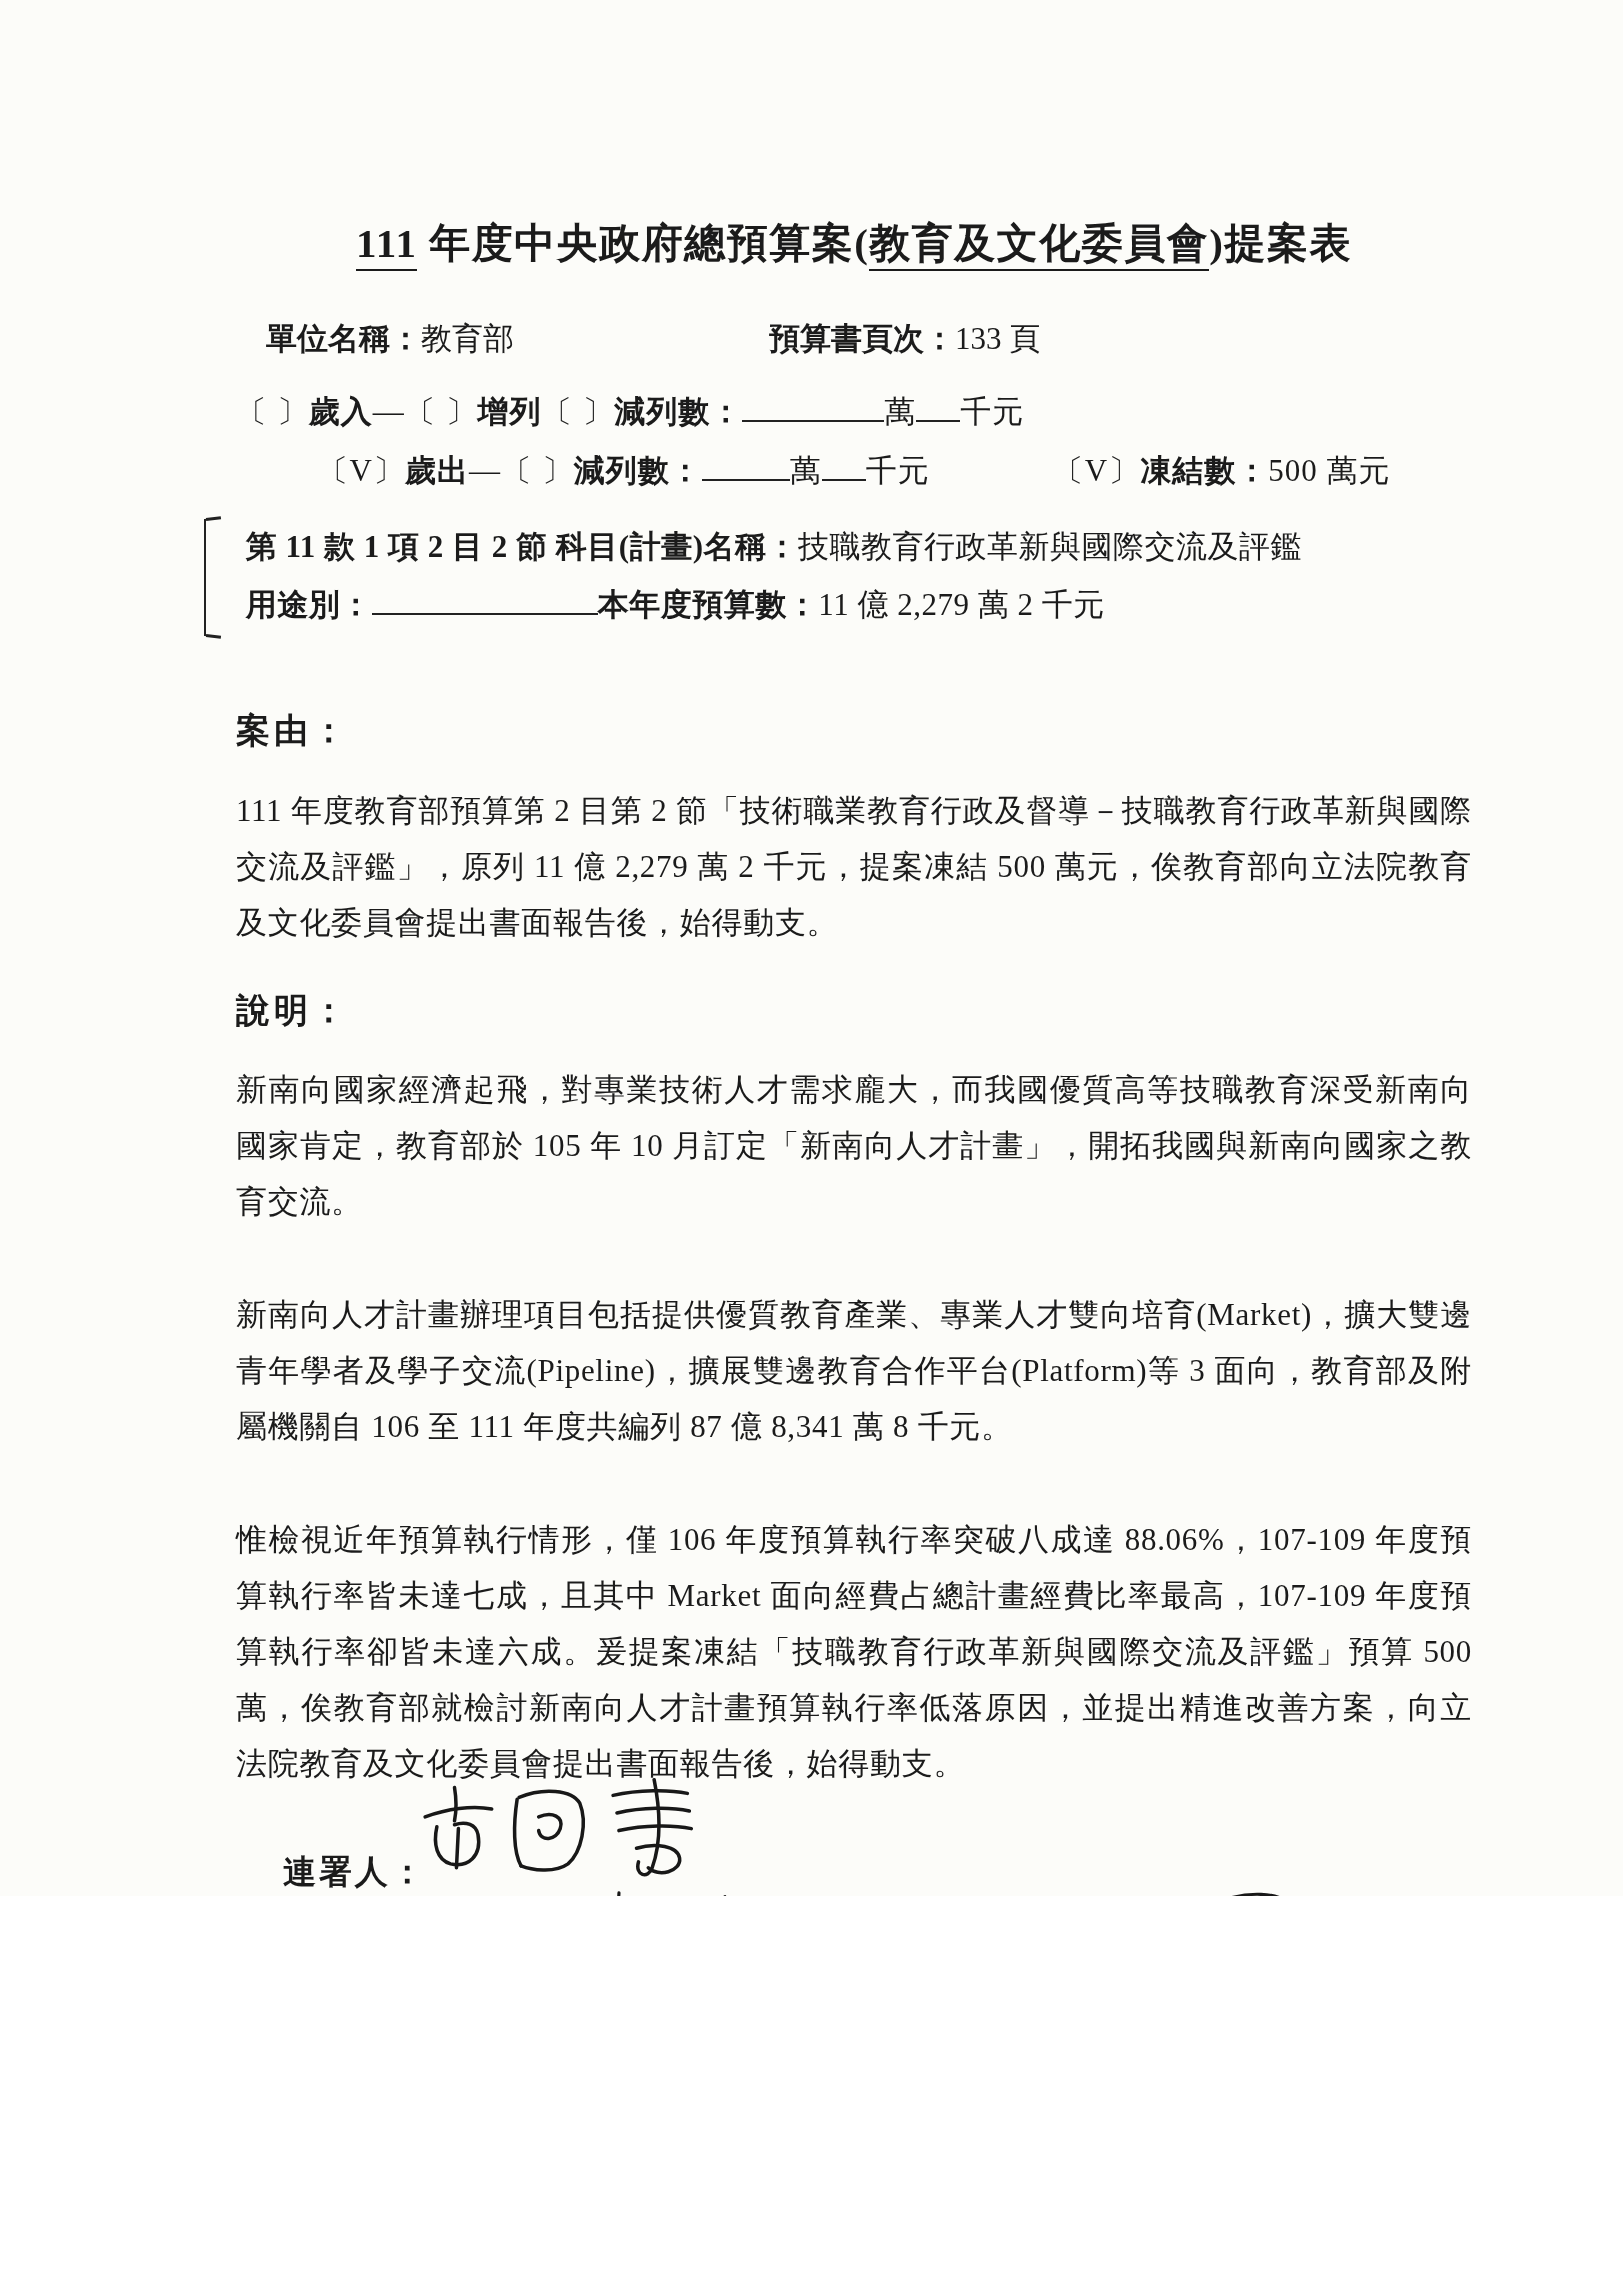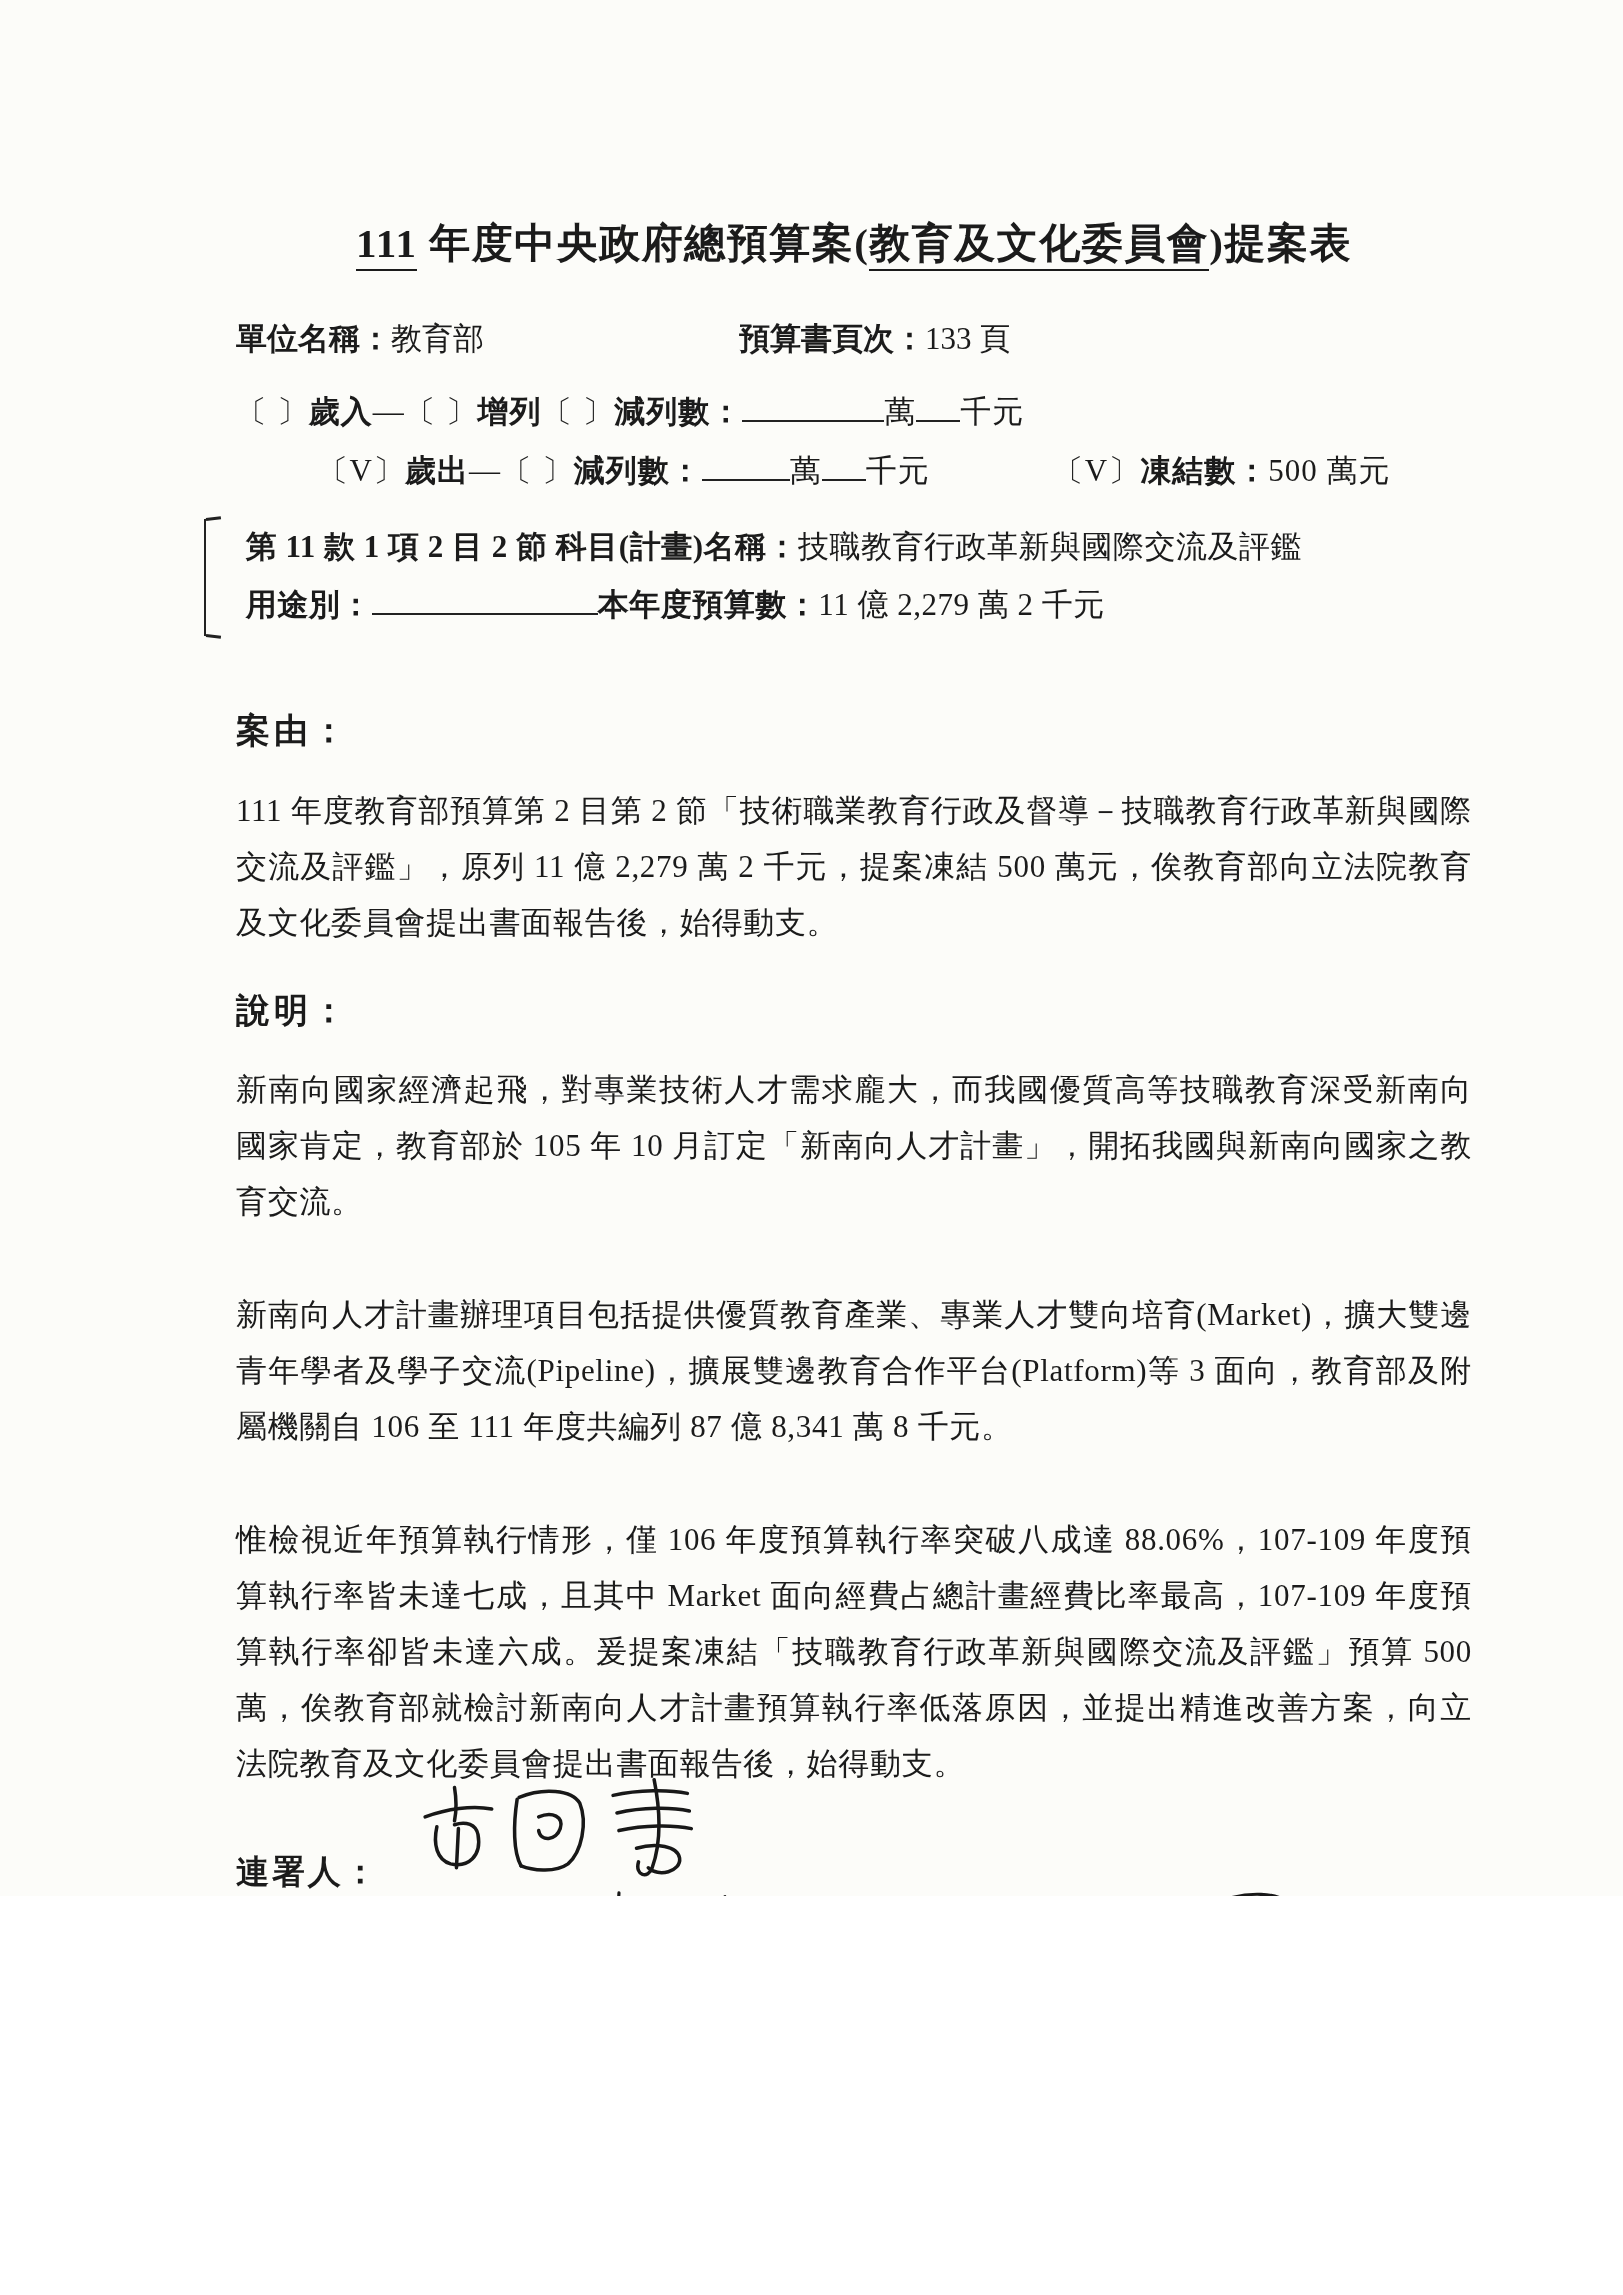--- a/index.html
+++ b/index.html
@@ -8,21 +8,21 @@
     width:1624px;height:1896px;
     background:#fcfcf9;
     font-family:"Liberation Serif","DejaVu Serif",serif;
     color:#1b1b1b;
     overflow:hidden;
   }
   .content{position:absolute;left:236px;top:216px;width:1236px;}
   .b{font-weight:700;}
   .u{border-bottom:2.9px solid currentColor;padding-bottom:2.9px;}
   .title{font-size:41px;font-weight:700;text-align:center;letter-spacing:1.5px;white-space:nowrap;}
-  .meta-row{margin-top:47px;font-size:31px;white-space:nowrap;}
+  .meta-row{margin-top:47px;font-size:31px;white-space:nowrap;margin-left:30px;}
   .form-line{font-size:31px;margin-top:31px;white-space:nowrap;letter-spacing:1px;}
   .form-line + .form-line{margin-top:16.7px;text-align:center;}
   .blank{display:inline-block;height:28.4px;border-bottom:2.5px solid #222;vertical-align:baseline;}
   .gap{display:inline-block;}
   .subject-block{position:relative;margin-top:34px;padding-left:9.8px;}
   .subject-line{font-size:31px;white-space:nowrap;letter-spacing:0.5px;}
   .subject-line + .subject-line{margin-top:16.7px;}
   .big-bracket{
     position:absolute;left:-32px;top:-6.9px;width:16.7px;height:117px;
     border-left:2.9px solid #222;
@@ -30,21 +30,21 @@
   .big-bracket::before,.big-bracket::after{
     content:"";position:absolute;left:0;width:14.7px;height:2.9px;background:#222;
   }
   .big-bracket::before{top:-1px;transform:rotate(-7deg);transform-origin:left center;}
   .big-bracket::after{bottom:-1px;transform:rotate(7deg);transform-origin:left center;}
   .section-label{font-size:34px;font-weight:700;letter-spacing:3.9px;margin-top:82px;}
   .section-label.explain{margin-top:37px;}
   .para{font-size:31px;line-height:56px;text-align:justify;margin-top:28.4px;letter-spacing:0.7px;}
   .para.space-before{margin-top:57px;}
   .signer-row{font-size:33px;font-weight:700;letter-spacing:2.9px;margin-top:74px;white-space:nowrap;}
-  .signer-row.cosigner{margin-top:58px;}
+  .signer-row.cosigner{margin-top:58px;margin-left:47px;}
   .sig{position:absolute;}
   .sig svg{display:block;overflow:visible;}
   .sig path{fill:none;stroke:#181818;stroke-linecap:round;stroke-linejoin:round;}
   .hand-number{position:absolute;}
   .corner-number{
     position:absolute;right:64px;top:2163px;
     font-size:58px;color:#202020;letter-spacing:2px;
     transform:rotate(-27deg);
     font-family:"DejaVu Serif","Liberation Serif",serif;
   }

